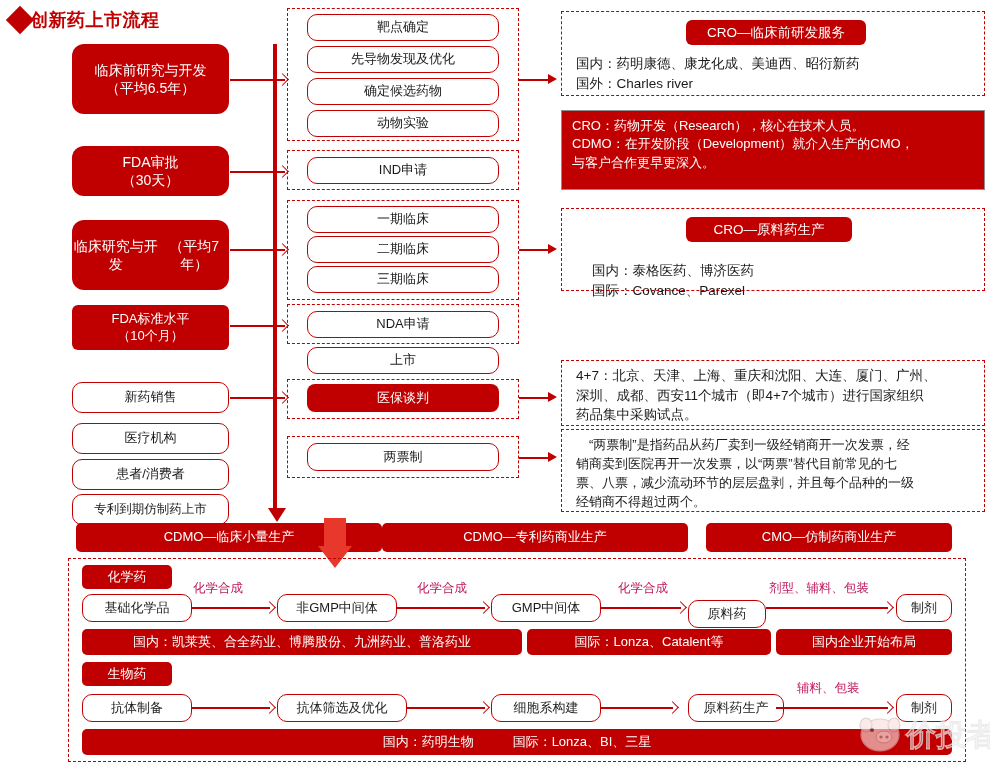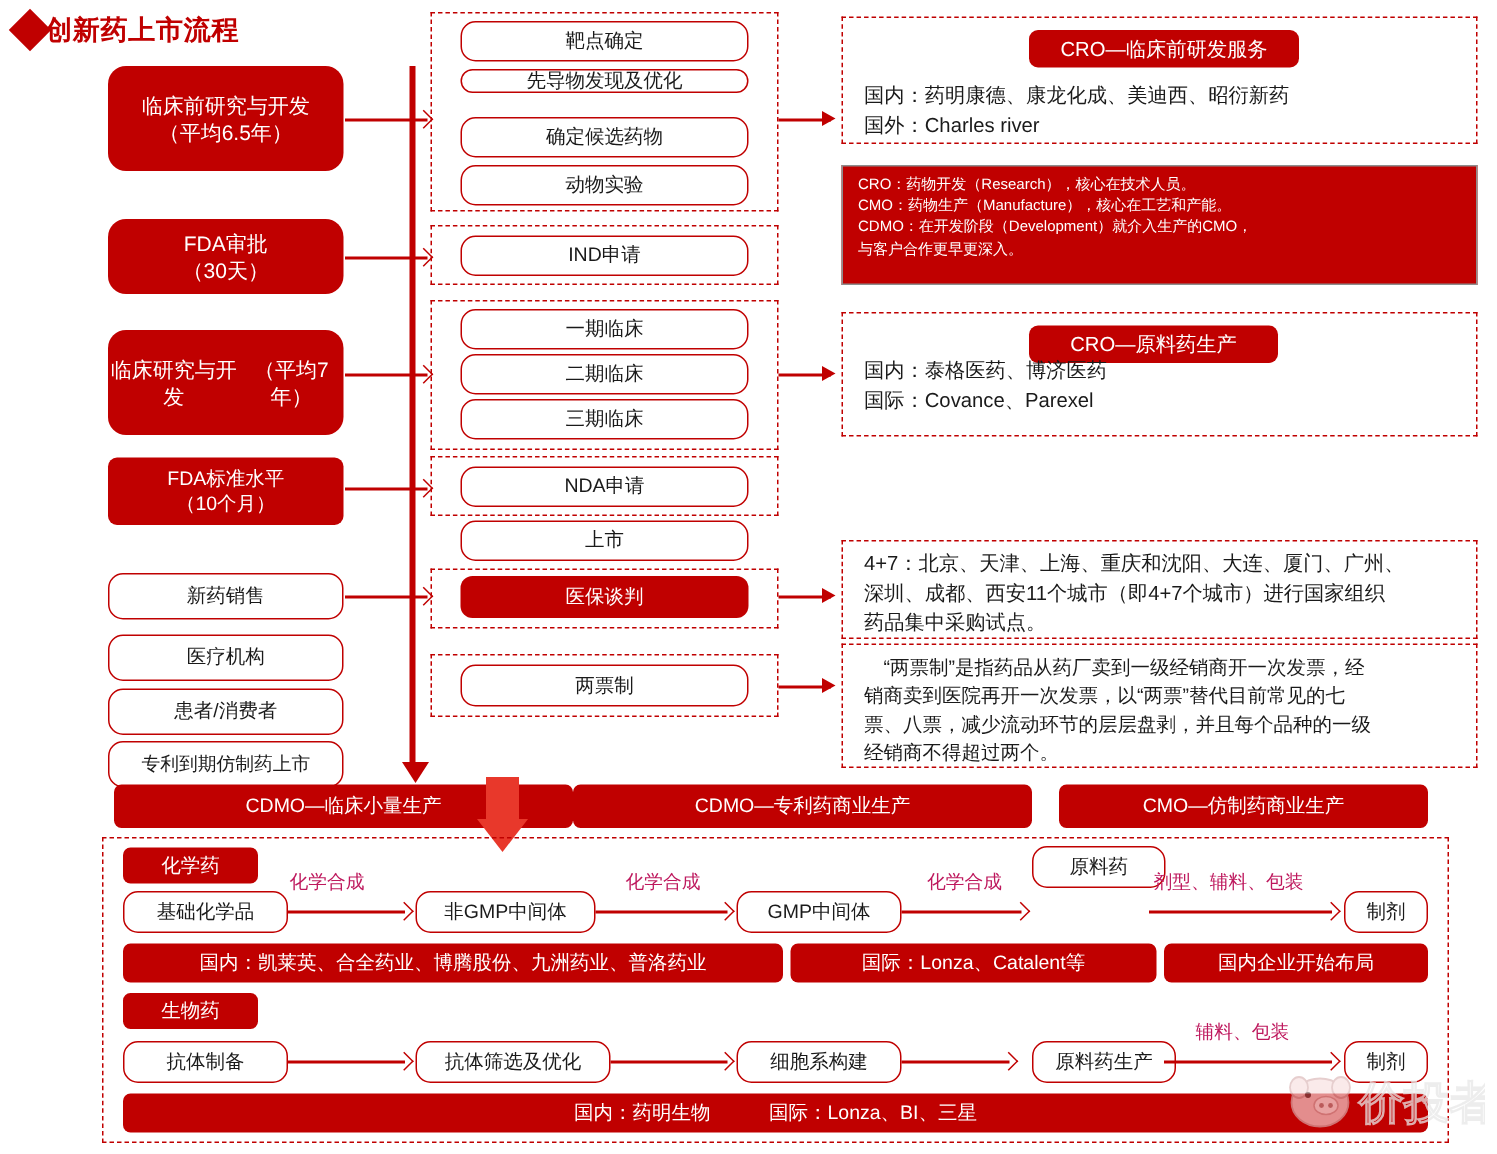--- a/index.html
+++ b/index.html
@@ -67,21 +67,21 @@
     font-size: 13.5px;
     display: flex; align-items: center; justify-content: center;
     white-space: nowrap;
   }
 
   
   .defblock {
     position: absolute;
     background: #C00000; color: #ffffff;
     border: 1px solid #8d8d8d;
-    font-size: 10px; line-height: 1.42;
+    font-size: 13px; line-height: 1.42;
     padding: 6px 10px;
   }
 
   
   .spine {
     position: absolute; width: 4px; background: #C00000;
   }
   .spine-head {
     position: absolute; width: 0; height: 0;
     border-left: 9px solid transparent;
@@ -186,21 +186,21 @@
   </div>
 
   <div class="outline" style="left:72px; top:494px; width:157px; height:31px; font-size:12.5px;">
     <span>专利到期仿制药上市</span>
   </div>
 
   <div class="dashed" style="left:287px; top:8px; width:232px; height:133px;"></div>
   <div class="outline" style="left:307px; top:14px; width:192px; height:27px;">
     <span>靶点确定</span>
   </div>
-  <div class="outline" style="left:307px; top:46px; width:192px; height:16px;">
+  <div class="outline" style="left:307px; top:46px; width:192px; height:27px;">
     <span>先导物发现及优化</span>
   </div>
   <div class="outline" style="left:307px; top:78px; width:192px; height:27px;">
     <span>确定候选药物</span>
   </div>
   <div class="outline" style="left:307px; top:110px; width:192px; height:27px;">
     <span>动物实验</span>
   </div>
 
   <div class="dashed" style="left:287px; top:150px; width:232px; height:40px;"></div>
@@ -253,28 +253,27 @@
   <div class="infopanel" style="left:561px; top:11px; width:424px; height:85px;">
     <div class="panel-badge" style="left:124px; top:8px; width:180px; height:25px;">CRO—临床前研发服务</div>
     <div class="lines" style="top:42px;">
       <div>国内：药明康德、康龙化成、美迪西、昭衍新药</div>
       <div>国外：Charles river</div>
     </div>
   </div>
 
   <div class="defblock" style="left:561px; top:110px; width:424px; height:80px;">
     <div>CRO：药物开发（Research），核心在技术人员。</div>
-    <div>CMO：药物生产（Manufacture），核心在工艺和产能。</div>
     <div>CDMO：在开发阶段（Development）就介入生产的CMO，</div>
     <div>与客户合作更早更深入。</div>
   </div>
 
   <div class="infopanel" style="left:561px; top:208px; width:424px; height:83px;">
     <div class="panel-badge" style="left:124px; top:8px; width:166px; height:25px;">CRO—原料药生产</div>
-    <div class="lines" style="top:28px;">
+    <div class="lines" style="top:52px;margin-left:16px;">
       <div>国内：泰格医药、博济医药</div>
       <div>国际：Covance、Parexel</div>
     </div>
   </div>
 
   <div class="infopanel" style="left:561px; top:360px; width:424px; height:66px;">
     <div class="lines" style="top:5px;">
       <div>4+7：北京、天津、上海、重庆和沈阳、大连、厦门、广州、</div>
       <div>深圳、成都、西安11个城市（即4+7个城市）进行国家组织</div>
       <div>药品集中采购试点。</div>
@@ -313,21 +312,21 @@
 
   <div class="outline" style="left:82px; top:594px; width:110px; height:28px;">
     <span>基础化学品</span>
   </div>
   <div class="outline" style="left:277px; top:594px; width:120px; height:28px;">
     <span>非GMP中间体</span>
   </div>
   <div class="outline" style="left:491px; top:594px; width:110px; height:28px;">
     <span>GMP中间体</span>
   </div>
-  <div class="outline" style="left:688px; top:564px; width:89px; height:28px;">
+  <div class="outline" style="left:688px; top:600px; width:78px; height:28px;">
     <span>原料药</span>
   </div>
   <div class="outline" style="left:896px; top:594px; width:56px; height:28px;">
     <span>制剂</span>
   </div>
 
   <div class="hbar" style="left:192px; top:607px; width:78px;"></div>
   <div class="chev" style="left:265px; top:603px;"></div>
   <div class="proclabel" style="left:193px; top:580px;">化学合成</div>
 

